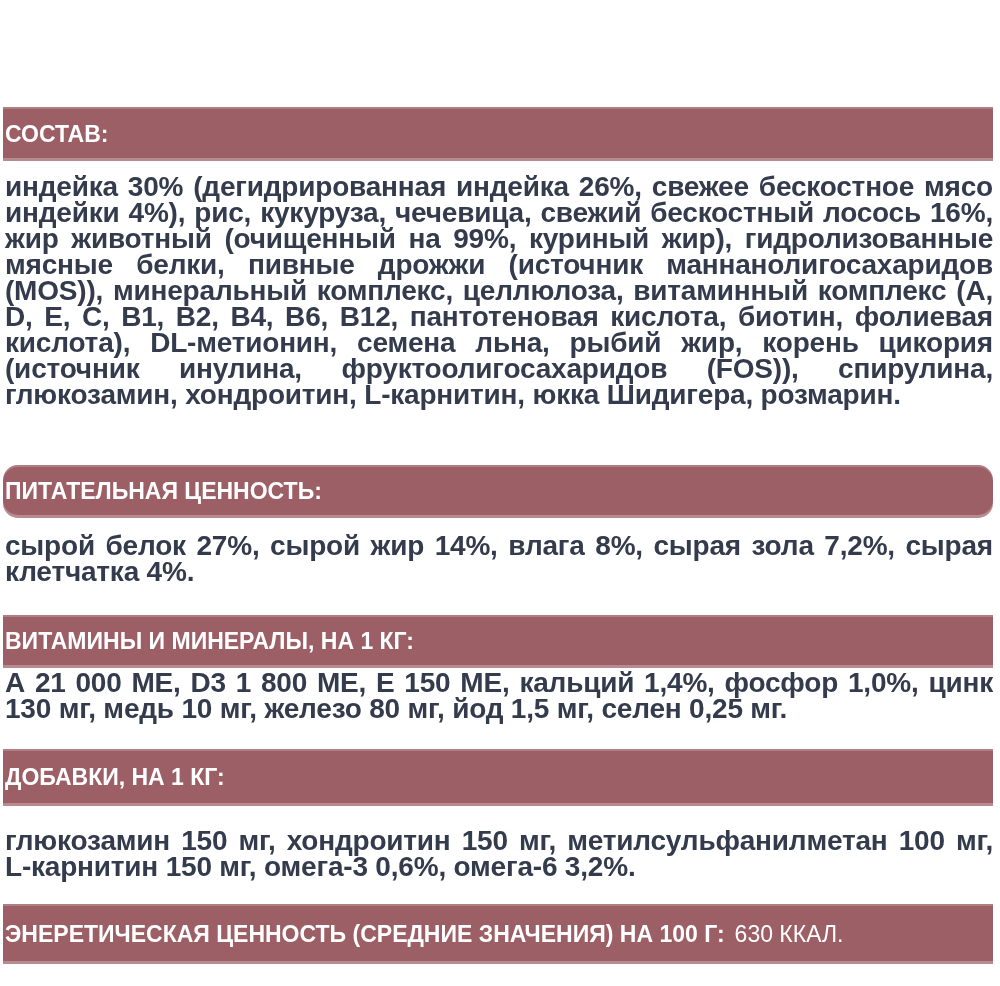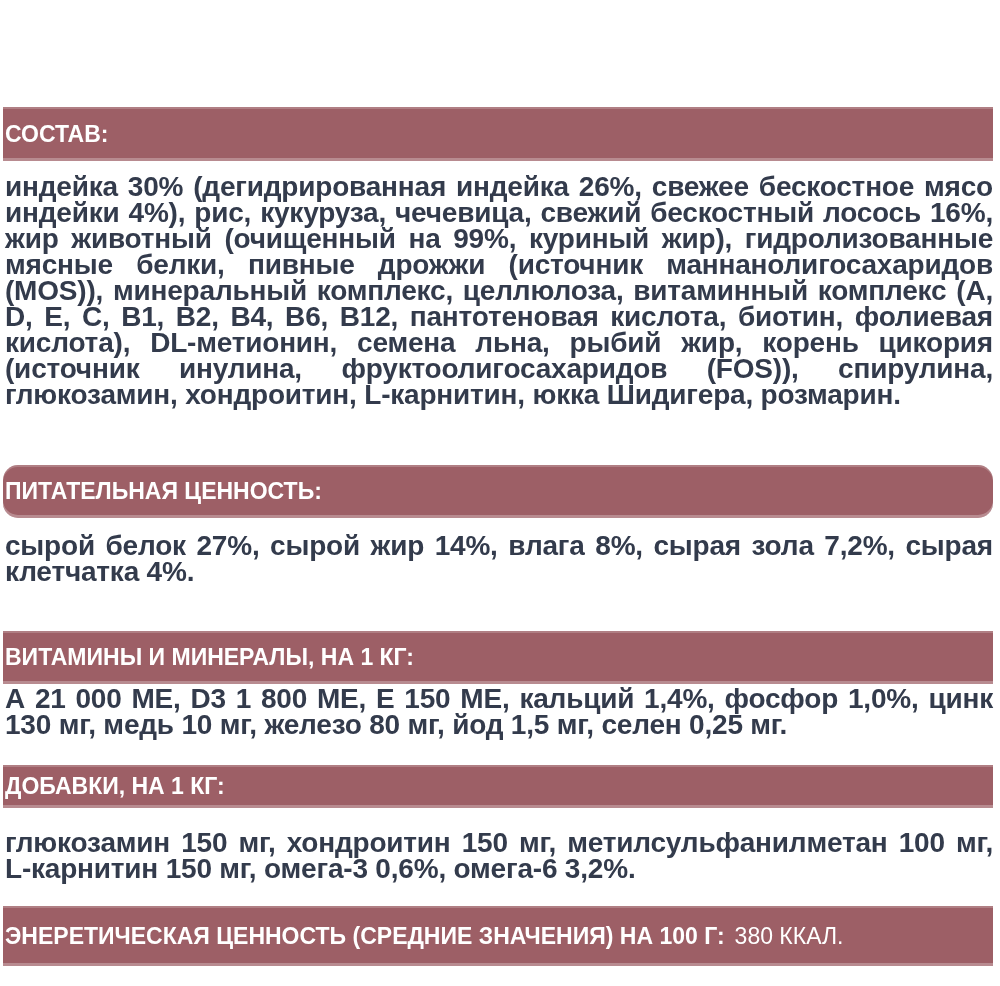--- a/index.html
+++ b/index.html
@@ -23,22 +23,22 @@
     align-items: center;
     padding-left: 2px;
     box-shadow: inset 0 2px 0 rgba(255,255,255,0.20), inset 0 -3px 0 rgba(255,255,255,0.28);
     font-weight: 700;
     font-size: 23px;
     letter-spacing: 0;
     white-space: nowrap;
   }
   .bar-1 { height: 54px; }
   .bar-2 { height: 53px; margin-top: 57px; border-radius: 15px; }
-  .bar-3 { height: 53px; margin-top: 46px; }
-  .bar-4 { height: 43px; margin-top: 27px; }
+  .bar-3 { height: 53px; margin-top: 30px; }
+  .bar-4 { height: 57px; margin-top: 27px; }
   .bar-5 { height: 60px; margin-top: 24px; align-items: center; }
   .body-text {
     color: var(--body-text, #333b4c);
     font-weight: 700;
     font-size: 28px;
     line-height: 26px;
     letter-spacing: -0.2px;
     text-align: justify;
     margin: 0;
     padding: 0 0 0 2px;
@@ -80,16 +80,16 @@
 
   <section class="sec-4">
     <div class="bar bar-4">
       <span>ДОБАВКИ, НА 1 КГ:</span>
     </div>
     <p class="body-text">глюкозамин 150 мг, хондроитин 150 мг, метилсульфанилметан 100 мг, L-карнитин 150 мг, омега-3 0,6%, омега-6 3,2%.</p>
   </section>
 
   <div class="bar bar-5">
     <span>ЭНЕРЕТИЧЕСКАЯ ЦЕННОСТЬ (СРЕДНИЕ ЗНАЧЕНИЯ) НА 100 Г:</span>
-    <span class="energy-value">380 ККАЛ.</span>
+    <span class="energy-value">630 ККАЛ.</span>
   </div>
 
 </div>
 
 </body></html>

